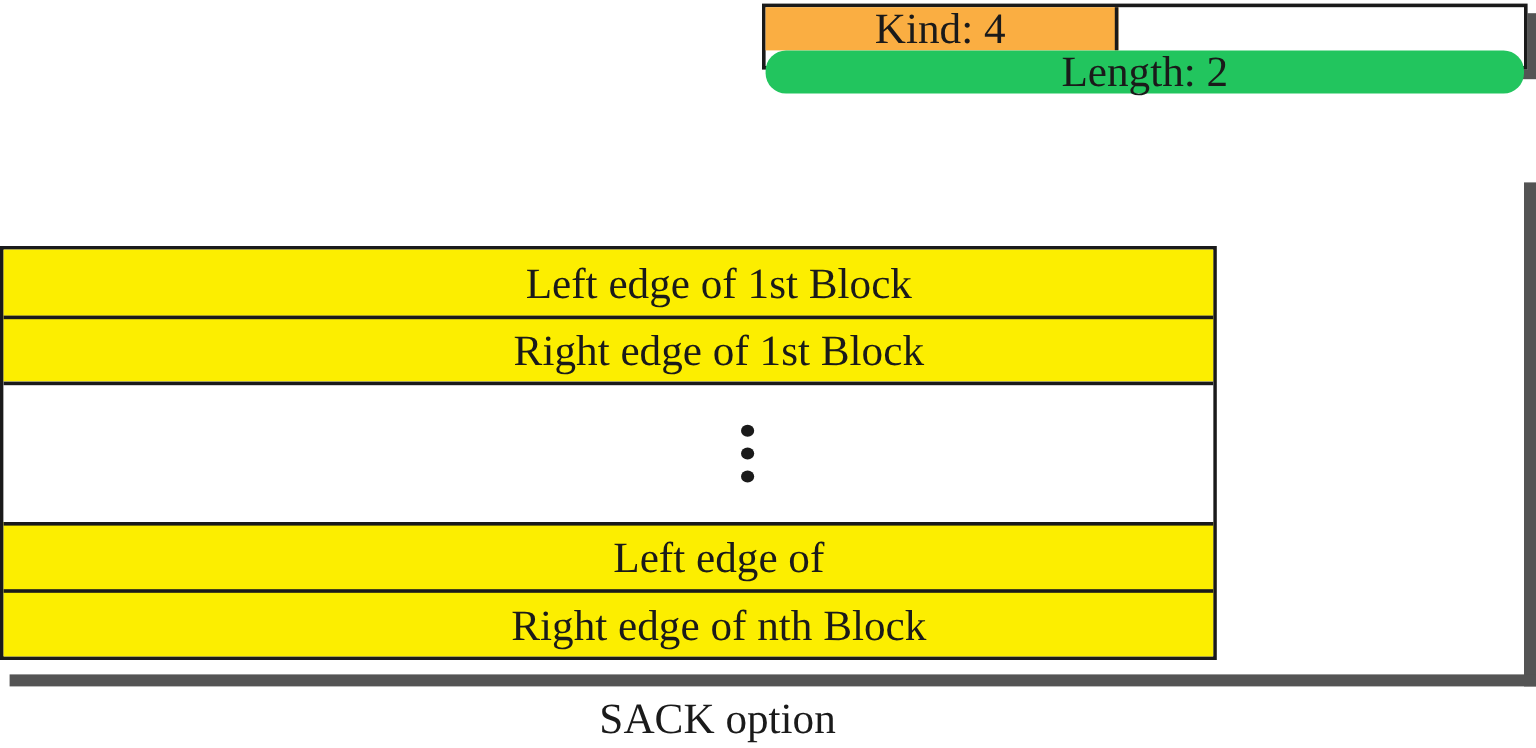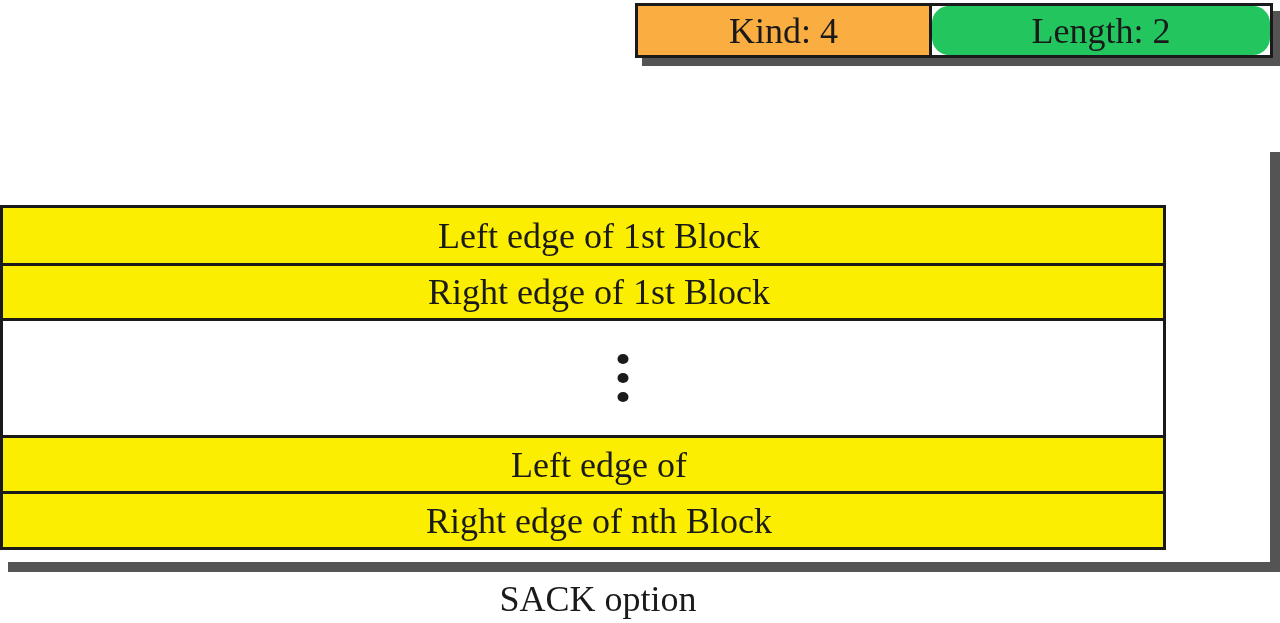--- a/index.html
+++ b/index.html
@@ -24,39 +24,39 @@
     width: 10px; height: 420px; background: var(--shadow); z-index: 0;
   }
   .shadow-bottom {
     position: absolute; left: 8px; top: 562px;
     width: 1272px; height: 10px; background: var(--shadow); z-index: 0;
   }
 
   
   .hdr {
     position: absolute; display: flex;
-    border: 3px solid var(--ink); background: #fff; z-index: 1;
+    border: 3px solid var(--ink); background: #fff; z-index: 1; flex-direction: column;
   }
   .sp-header {
     left: 635px; top: 3px; width: 638px; height: 55px;
     box-shadow: 7px 8px 0 var(--shadow);
   }
   .sk-header { left: 629px; top: 145px; width: 641px; height: 60px; }
   .cell {
     display: flex; align-items: center; justify-content: center;
     font-size: 36px; line-height: 1; white-space: nowrap;
   }
   .cell.orange { background: var(--orange); border-right: 3px solid var(--ink); }
   .cell.white { background: #22c55e; flex: 1; border-radius: 17px; }
   .sp-header .cell.orange { width: 294px; }
   .sk-header .cell.orange { width: 321px; }
 
   
   .rows {
-    position: absolute; left: 0; top: 205px; width: 1166px;
+    position: absolute; left: 0; top: 205px; width: 1014px;
     border: 3px solid var(--ink); z-index: 1; background: #fff;
   }
   .row { position: relative; width: 100%; }
   .row + .row { border-top: 3px solid var(--ink); }
   .row.yellow { background: var(--yellow); }
   .row.white { background: #fff; }
   .r1 { height: 55px; }
   .r2 { height: 55px; }
   .r-dots { height: 117px; }
   .r3 { height: 56px; }

